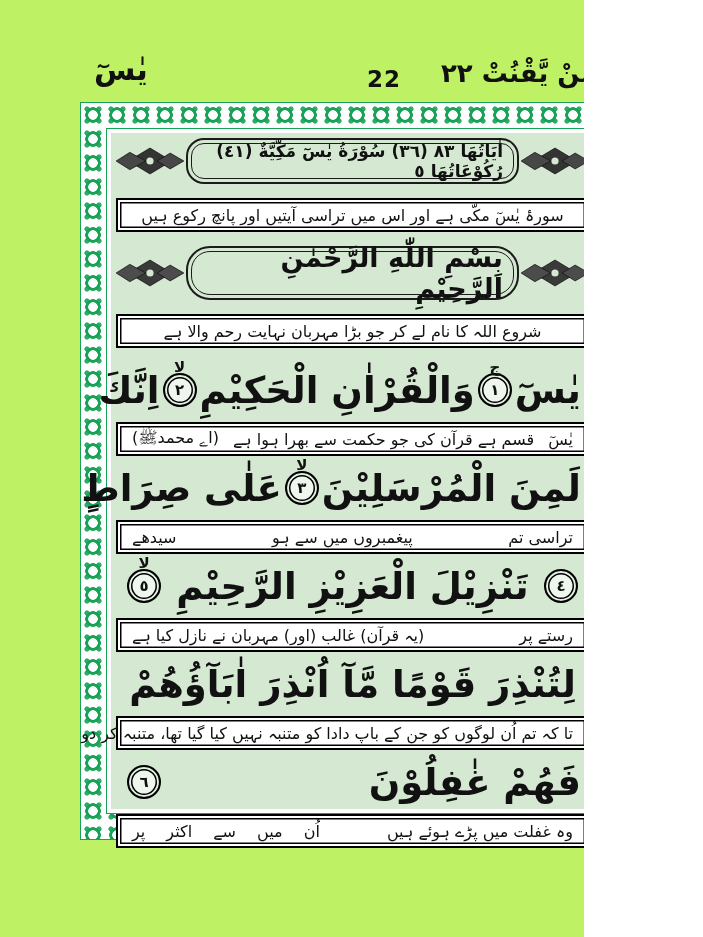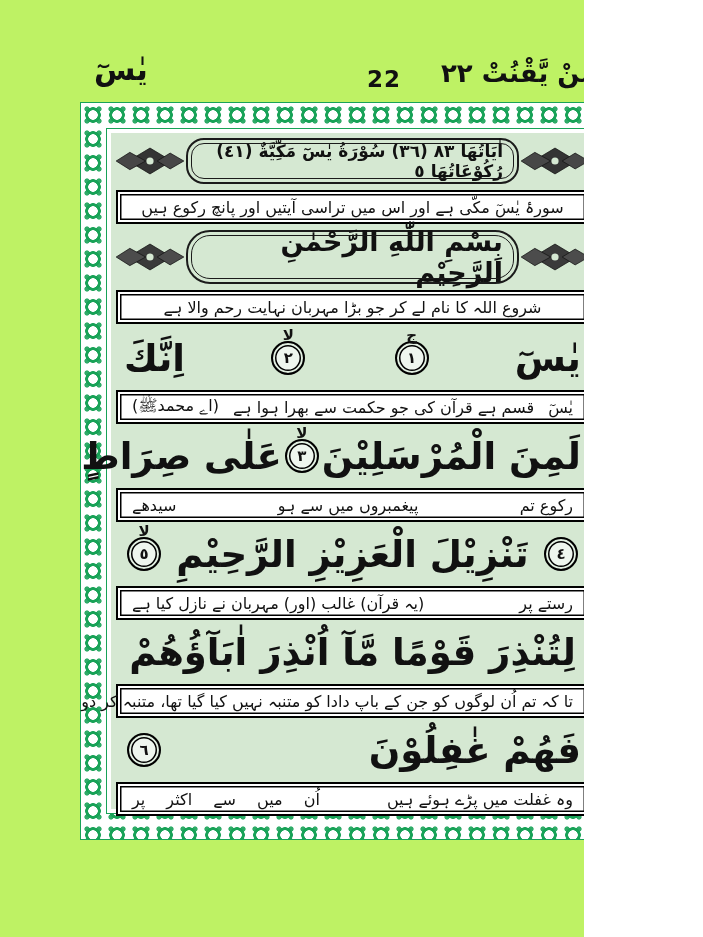--- a/index.html
+++ b/index.html
@@ -16,21 +16,21 @@
   .frame{
     position:absolute;left:80px;top:102px;width:545px;height:738px;box-sizing:border-box;
     border:1.5px solid #18a257;
     background-color:#fff;
     background-image:
       radial-gradient(circle at 50% 50%, rgba(24,162,87,.9) 2.2px, rgba(24,162,87,0) 3px),
       radial-gradient(circle at 50% 50%, rgba(0,0,0,0) 4.5px, #18a257 5px 7.5px, rgba(24,162,87,0) 8px);
     background-size:12px 12px,24px 24px;
   }
   .panel{position:absolute;inset:25px;background:#fff;border:1.5px solid #18a257;padding:4px;box-sizing:border-box;}
-  .content{width:100%;height:100%;background:#d5e8d2;display:flex;flex-direction:column;gap:4px;padding:3px;box-sizing:border-box;}
+  .content{width:100%;height:100%;background:#d5e8d2;display:flex;flex-direction:column;gap:12px;padding:3px;box-sizing:border-box;}
 
   
   .banner{display:flex;align-items:center;height:50px;flex:0 0 auto;}
   .banner.bismillah{height:58px;}
   .orn{flex:0 0 auto;width:72px;height:40px;}
   .banner-box{
     flex:1;height:calc(100% - 4px);box-sizing:border-box;
     border:2px solid #1b1b1b;border-radius:18px;
     outline:1px solid #1b1b1b;outline-offset:-6px;
     display:flex;align-items:center;justify-content:center;
@@ -127,35 +127,36 @@
         </div>
 
         <div class="trans-box">
           <span class="seg">شروع اللہ کا نام لے کر جو بڑا مہربان نہایت رحم والا ہے</span>
         </div>
 
         <div id="body-lines" style="display:flex;flex-direction:column;gap:2px;flex:1;justify-content:space-between;">
             <div class="arabic-line">
               <span class="arabic-text">يٰسٓ</span>
               <span class="medallion">١<span class="waqf">ج</span></span>
+              <span class="arabic-text">وَالْقُرْاٰنِ الْحَكِيْمِ</span>
               <span class="medallion">٢<span class="waqf">لا</span></span>
               <span class="arabic-text">اِنَّكَ</span>
             </div>
             <div class="trans-box">
               <span class="seg">یٰسٓ</span>
               <span class="seg">قسم ہے قرآن کی جو حکمت سے بھرا ہوا ہے</span>
               <span class="seg">(اے محمدﷺ)</span>
             </div>
             <div class="arabic-line">
               <span class="arabic-text">لَمِنَ الْمُرْسَلِيْنَ</span>
               <span class="medallion">٣<span class="waqf">لا</span></span>
               <span class="arabic-text">عَلٰى صِرَاطٍ</span>
             </div>
             <div class="trans-box">
-              <span class="seg">رکوع تم</span>
+              <span class="seg">تراسی تم</span>
               <span class="seg">پیغمبروں میں سے ہو</span>
               <span class="seg">سیدھے</span>
             </div>
             <div class="arabic-line">
               <span class="medallion">٤</span>
               <span class="arabic-text">تَنْزِيْلَ الْعَزِيْزِ الرَّحِيْمِ</span>
               <span class="medallion">٥<span class="waqf">لا</span></span>
             </div>
             <div class="trans-box">
               <span class="seg">رستے پر</span>

